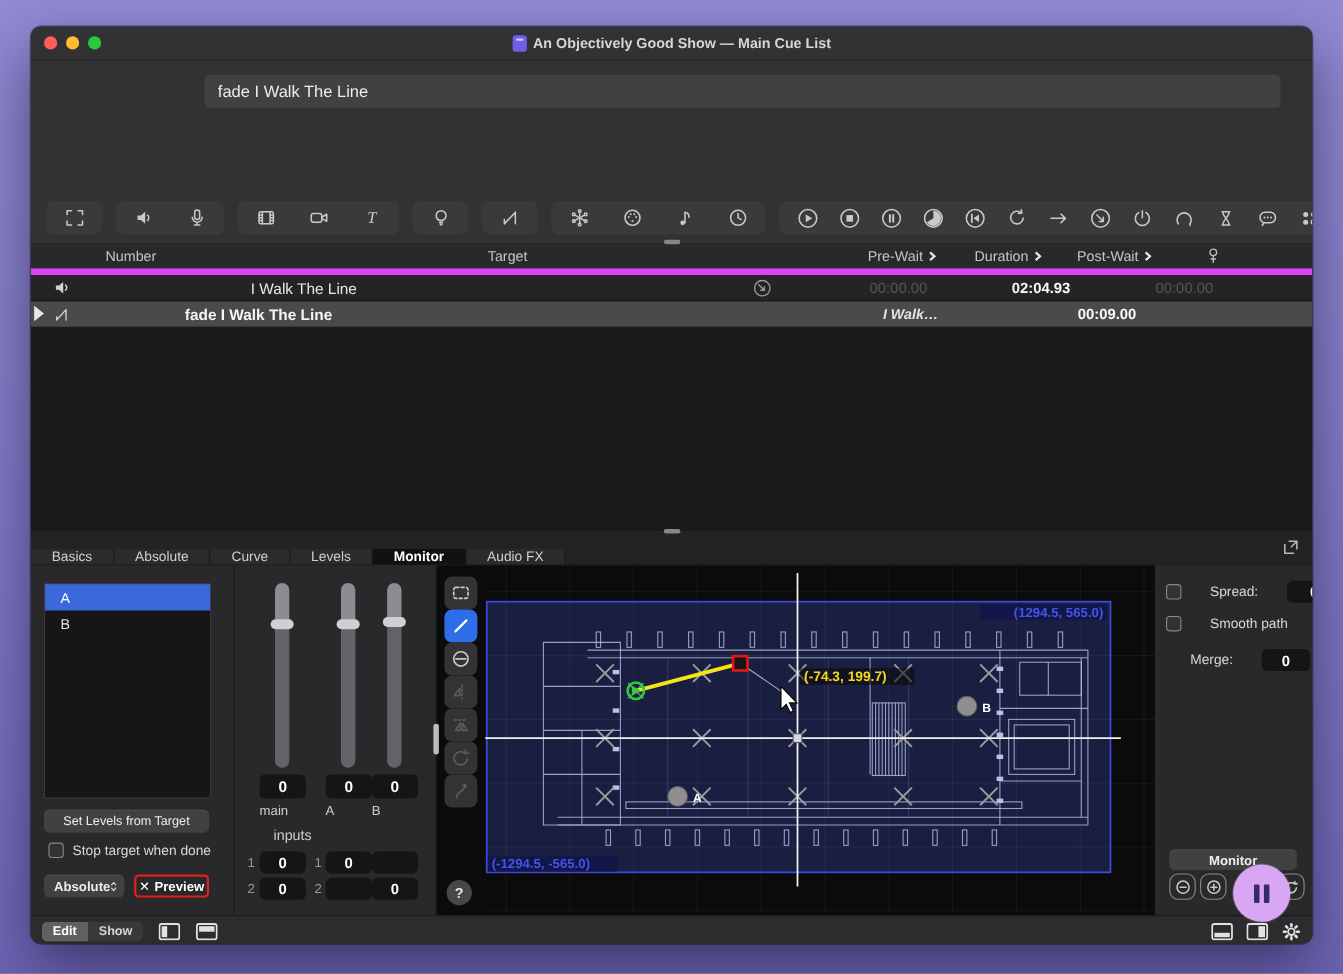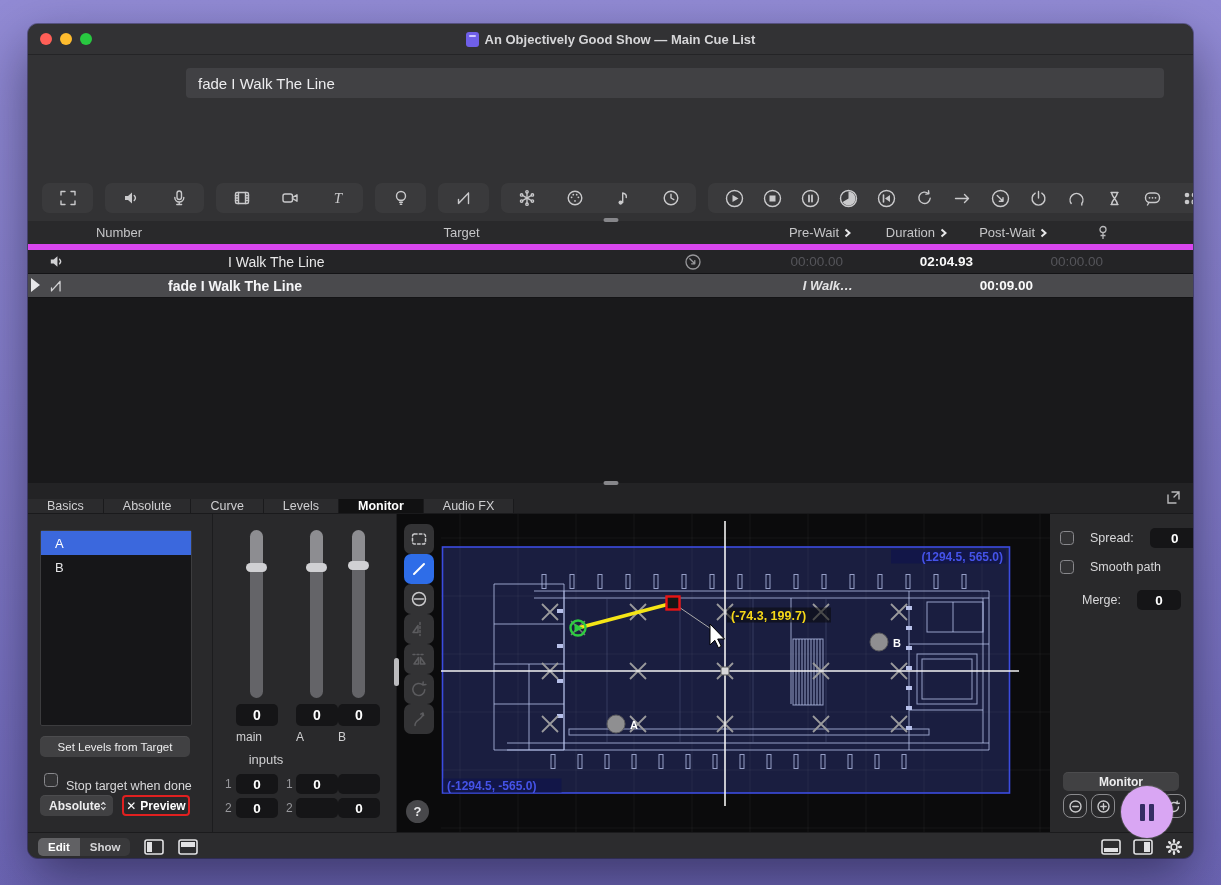--- a/index.html
+++ b/index.html
@@ -74,21 +74,21 @@
   
   .inspector{height:318px;background:#29292b;display:flex;flex:0 0 auto;position:relative;}
   .pane-left{width:185px;position:relative;border-right:1px solid #1c1c1e;box-sizing:border-box;}
   .obj-list{position:absolute;left:12px;top:16px;width:150px;height:194px;background:#161618;border:1px solid #3c3c3e;border-radius:2px;}
   .obj-item{height:24px;display:flex;align-items:center;padding-left:14px;font-size:13px;color:#e4e4e6;}
   .obj-item.selected{background:#3b68dd;color:#fff;}
   .btn{background:#414143;border-radius:5px;color:#ededee;display:flex;align-items:center;justify-content:center;box-shadow:inset 0 1px 0 rgba(255,255,255,.06);}
   .set-levels{position:absolute;left:12px;top:222px;width:150px;height:21px;font-size:11.5px;}
   .chk-row{position:absolute;left:16px;top:252px;display:flex;align-items:center;gap:8px;}
   .checkbox{width:14px;height:14px;border:1.5px solid #88888c;border-radius:3.5px;background:#323234;box-sizing:border-box;}
-  .chk-label{font-size:12.5px;color:#d8d8da;margin-top:13px;}
+  .chk-label{font-size:12.5px;color:#d8d8da;}
   .mode-dd{position:absolute;left:12px;top:281px;width:73px;height:21px;font-size:12px;font-weight:bold;justify-content:space-between;padding:0 6px 0 9px;box-sizing:border-box;}
   .preview-btn{position:absolute;left:94px;top:281px;width:68px;height:21px;background:#28282a;border:2px solid #e02020;border-radius:4px;color:#fff;font-size:12px;font-weight:bold;display:flex;align-items:center;justify-content:center;gap:4px;box-sizing:border-box;}
   
   .pane-sliders{width:184px;position:relative;border-right:1px solid #1c1c1e;box-sizing:border-box;}
   .slider{position:absolute;width:13px;height:168px;border-radius:7px;background:linear-gradient(180deg,#8d8d91 0 37px,#646468 37px 100%);}
   .slider .handle{position:absolute;left:-4px;top:33px;width:21px;height:9px;border-radius:4.5px;background:#d0d0d3;}
   .valbox{position:absolute;width:42px;height:22px;background:#151517;border-radius:5px;color:#fff;font-size:14px;font-weight:bold;display:flex;align-items:center;justify-content:center;}
   .val-label{position:absolute;font-size:12px;color:#cfcfd1;text-align:left;width:42px;}
   .inputs-label{position:absolute;left:23px;top:238px;width:60px;text-align:center;font-size:13px;color:#cfcfd1;}
   .mx-label{position:absolute;font-size:12px;color:#98989c;}
@@ -99,21 +99,21 @@
   .mtool{position:absolute;left:7px;width:30px;height:30px;border-radius:7px;background:#333335;display:flex;align-items:center;justify-content:center;}
   .mtool svg{stroke:#c9c9cb;fill:none;stroke-width:1.5;stroke-linecap:round;stroke-linejoin:round;}
   .mtool.active{background:#2e6de8;}
   .mtool.active svg{stroke:#fff;}
   .mtool.dim svg{stroke:#5c5c5f;}
   .help-btn{position:absolute;left:9px;top:286px;width:23px;height:23px;border-radius:50%;background:#48484b;color:#e8e8ea;font-size:13px;font-weight:bold;display:flex;align-items:center;justify-content:center;}
   
   .pane-map{flex:1;background:#0b0b0c;position:relative;overflow:hidden;}
   
   .pane-right{width:143px;position:relative;background:#29292b;box-sizing:border-box;}
-  .rp-row{position:absolute;display:flex;align-items:center;gap:16px;}
+  .rp-row{position:absolute;display:flex;align-items:center;gap:26px;}
   .rp-label{font-size:12.5px;color:#d8d8da;}
   .rp-field{width:50px;height:20px;background:#151517;border-radius:5px;color:#fff;font-size:13.5px;font-weight:bold;display:flex;align-items:center;justify-content:center;}
   .monitor-btn{position:absolute;left:13px;top:258px;width:116px;height:19px;font-size:12px;font-weight:bold;}
   .sq-btn{position:absolute;top:280px;width:24px;height:24px;border:1.5px solid #8a8a8d;border-radius:8px;background:transparent;display:flex;align-items:center;justify-content:center;box-sizing:border-box;}
   .sq-btn svg{stroke:#c9c9cb;fill:none;stroke-width:1.4;stroke-linecap:round;}
   
   .statusbar{height:28px;background:#2c2c2e;border-top:1px solid #1b1b1d;display:flex;align-items:center;position:relative;flex:1 0 auto;padding:0 10px;}
   .segmented{display:flex;border-radius:5px;overflow:hidden;height:18px;}
   .seg{display:flex;align-items:center;justify-content:center;padding:0 10px;font-size:11.5px;font-weight:bold;}
   .seg.on{background:#616164;color:#fff;font-weight:bold;}

